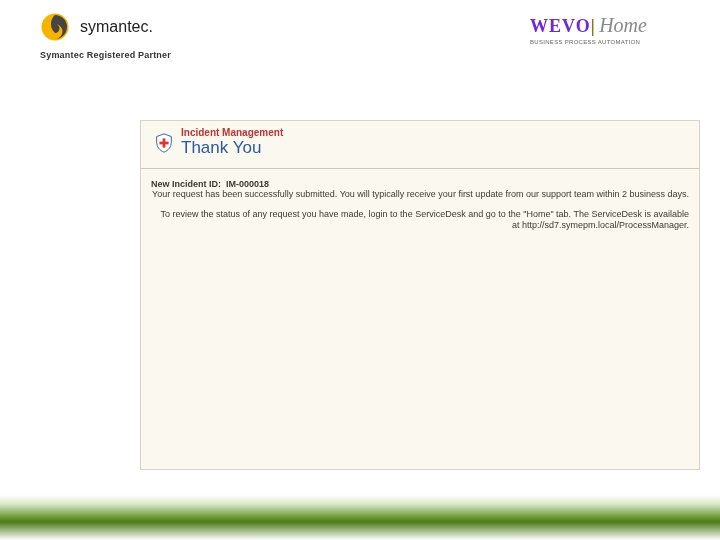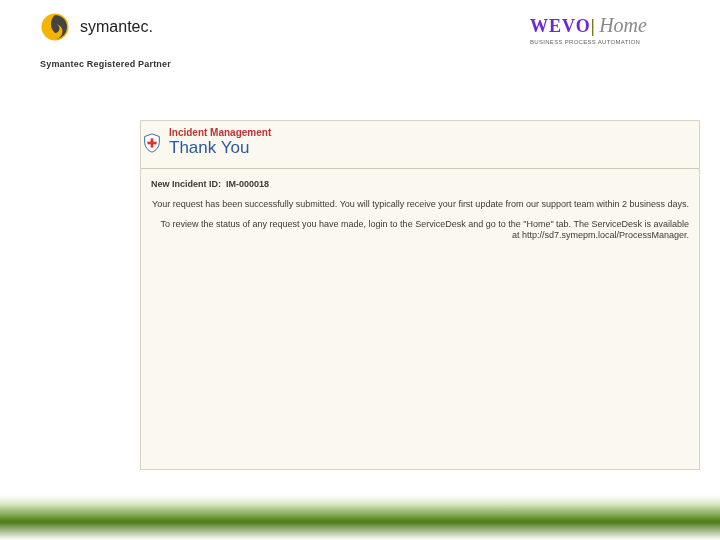--- a/index.html
+++ b/index.html
@@ -4,40 +4,40 @@
 <style>
   * { box-sizing: border-box; margin: 0; padding: 0; }
   html, body { width: 720px; height: 540px; font-family: Arial, Helvetica, sans-serif; background: #fff; overflow: hidden; }
 
   .slide { position: relative; width: 720px; height: 540px; }
 
   
   .header { position: absolute; top: 8px; left: 0; width: 720px; height: 70px; }
   .left-logo { position: absolute; left: 40px; top: 4px; width: 150px; }
   .sym-logo { display: flex; align-items: center; gap: 10px; }
-  .sym-tag { font-size: 9px; font-weight: bold; color: #333; margin-top: 17px; letter-spacing: .2px; }
+  .sym-tag { font-size: 9px; font-weight: bold; color: #333; margin-top: 8px; letter-spacing: .2px; }
 
   .title { position: absolute; left: 210px; top: 2px; width: 300px; text-align: center; font-size: 27px; color: #000; line-height: 1.15; }
 
   .right-logo { position: absolute; right: 20px; top: 6px; width: 170px; text-align: left; }
   .wevo { font-family: Georgia, serif; font-size: 18px; }
   .wevo .w1 { color: #6d28d9; font-weight: bold; letter-spacing: 1px; }
   .wevo .bar { color: #6b6f00; font-weight: bold; }
   .wevo .w2 { color: #888; font-style: italic; font-family: "Brush Script MT", cursive; font-size: 20px; }
   .wevo-sub { font-size: 6px; color: #666; letter-spacing: .3px; margin-top: 2px; }
 
   
   .panel { position: absolute; left: 140px; top: 120px; width: 560px; height: 350px; background: #fbf9ef; border: 1px solid #d8d4c4; }
-  .panel-head { display: flex; align-items: center; gap: 6px; padding: 6px 8px 10px 0; border-bottom: 1px solid #ccc8b8; }
+  .panel-head { display: flex; align-items: center; gap: 6px; padding: 6px 8px 10px 12px; border-bottom: 1px solid #ccc8b8; }
   .panel-head-texts { display: flex; flex-direction: column; }
   .breadcrumb { font-size: 10px; color: #b33; font-weight: bold; }
   .thank { font-size: 17px; color: #2a5aa0; font-weight: normal; }
 
   .panel-body { padding: 10px 10px; font-size: 9px; color: #3a3a30; }
-  .idline { font-weight: bold; margin-bottom: 10px; }
+  .idline { font-weight: bold; }
   .para { margin-bottom: 8px; line-height: 1.3; text-align: right; }
 
   
   .footer-bar { position: absolute; left: 0; bottom: 0; width: 720px; height: 45px; background: linear-gradient(to bottom, #ffffff 0%, #d9e8c4 20%, #5a8a1f 55%, #4e7a1a 60%, #ffffff 100%); }
 
   
   .sym-swirl { width: 30px; height: 30px; }
   .panel-icon { width: 22px; height: 22px; flex-shrink: 0; }
 </style>
 </head>

